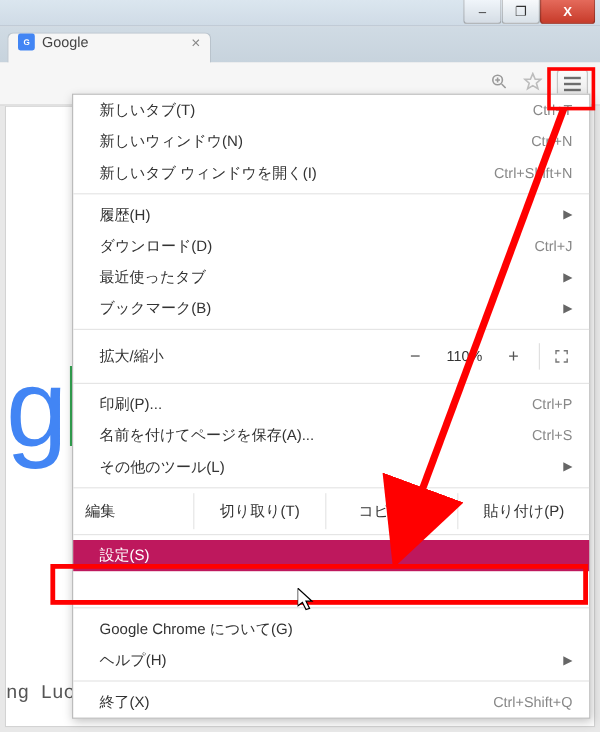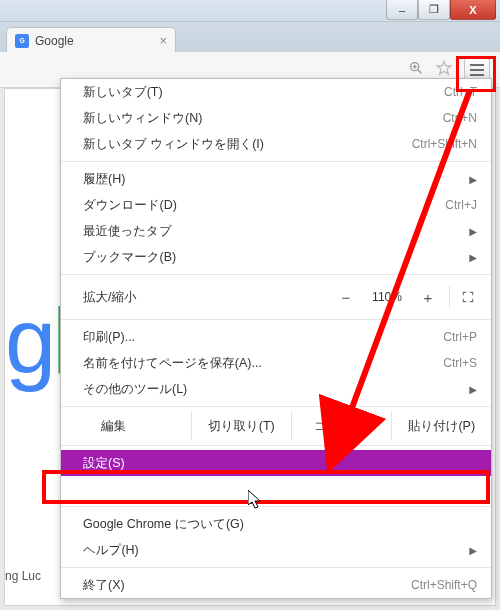--- a/index.html
+++ b/index.html
@@ -8,55 +8,55 @@
 
   
   .aero-top { position: absolute; left: 0; top: 0; right: 0; height: 22px; background: linear-gradient(#dbe6ef,#cfdbe6); border-bottom: 1px solid #b8c5d1; }
   .win-btns { position: absolute; right: 4px; top: 0; display: flex; }
   .win-btn { width: 32px; height: 20px; margin-left: 0; border: 1px solid rgba(0,0,0,.25); border-top: none; display: flex; align-items: center; justify-content: center; font-size: 11px; color: #333; background: linear-gradient(#f7f9fb,#d9e1e8); border-radius: 0 0 3px 3px; }
   .win-btn.min { background: linear-gradient(#f0f5fa,#d5dde5); }
   .win-btn.close { background: linear-gradient(#e46a5b,#c73b2a); color: #fff; width: 46px; font-weight: bold; }
 
   
   .tabs { position: absolute; left: 0; top: 22px; right: 0; height: 30px; background: linear-gradient(#d0dbe4,#c7d3dd); }
-  .tab { position: absolute; left: 6px; top: 5px; width: 170px; height: 26px; background: #f6f6f6; border: 1px solid #b9c3cc; border-bottom: none; border-radius: 5px 5px 0 0; display: flex; align-items: center; padding: 0 8px; font-size: 12px; color: #444; }
+  .tab { position: absolute; left: 6px; top: 5px; width: 170px; height: 26px; background: #f6f6f6; border: 1px solid #b9c3cc; border-bottom: none; border-radius: 5px 5px 0 0; display: flex; align-items: flex-start; padding: 0 8px; font-size: 12px; color: #444; }
   .favicon { width: 14px; height: 14px; background: #4285f4; border-radius: 2px; display: flex; align-items: center; justify-content: center; margin-right: 6px; }
   .favicon svg { width: 9px; height: 9px; }
   .tab-close { margin-left: auto; color: #888; font-size: 13px; }
 
   
   .toolbar { position: absolute; left: 0; top: 52px; right: 0; height: 36px; background: #f6f6f6; border-bottom: 1px solid #d3d3d3; }
   .tool-right { position: absolute; right: 10px; top: 6px; display: flex; align-items: center; gap: 12px; }
   .zoom-icon, .star-icon { color: #9a9a9a; }
   .menu-btn { width: 26px; height: 24px; border: 1px solid #c4c4c4; border-radius: 3px; background: linear-gradient(#fbfbfb,#e9e9e9); display: flex; flex-direction: column; align-items: center; justify-content: center; gap: 3px; }
   .menu-btn .bar { width: 14px; height: 2px; background: #6d6d6d; }
 
   
   .content { position: absolute; left: 4px; right: 4px; top: 88px; bottom: 4px; background: #fff; border: 1px solid #d3d3d3; }
   .logo { position: absolute; left: 0; top: 200px; font-size: 92px; font-weight: 400; font-family: Arial, sans-serif; letter-spacing: -4px; }
   .logo .b { color: #4285f4; }
   .logo .g { color: #34a853; }
-  .luck { position: absolute; left: 0; top: 480px; font-size: 12px; color: #555; }
+  .luck { position: absolute; left: 0; top: 480px; font-size: 16px; color: #555; font-family: Liberation Mono, monospace; }
 
   
   .menu { position: absolute; right: 8px; top: 78px; width: 432px; background: #fff; border: 1px solid #bcbcbc; box-shadow: 1px 3px 8px rgba(0,0,0,.25); font-size: 12.5px; color: #333; }
   .mi { display: flex; align-items: center; height: 26px; padding: 0 14px 0 22px; position: relative; text-align: center; }
   .mi .sc { margin-left: auto; color: #888; font-size: 12px; }
   .mi .arr { margin-left: auto; color: #666; font-size: 10px; }
   .sep { height: 1px; background: #e5e5e5; margin: 4px 0; }
-  .mi.sel { background: #a21caf; color: #fff; }
+  .mi.sel { background: #be185d; color: #fff; }
 
   .zoom-row { display: flex; align-items: center; height: 36px; padding: 0 8px 0 22px; }
   .zoom-row .lbl { flex: 1; }
   .zbtn { width: 36px; height: 24px; display: flex; align-items: center; justify-content: center; color: #555; font-size: 15px; }
   .zval { width: 46px; text-align: center; font-size: 12px; }
   .zdiv { width: 1px; height: 22px; background: #e0e0e0; margin: 0 3px; }
   .fs { width: 30px; display: flex; align-items: center; justify-content: center; }
 
-  .edit-row { display: flex; align-items: center; height: 30px; padding-left: 40px; }
+  .edit-row { display: flex; align-items: center; height: 30px; padding-left: 10px; }
   .edit-row .lbl { width: 90px; }
   .edit-cell { flex: 1; text-align: center; border-left: 1px solid #e5e5e5; height: 100%; display: flex; align-items: center; justify-content: center; }
 
   
   .anno-box-menu { position: absolute; right: 4px; top: 56px; width: 40px; height: 36px; border: 3px solid #ff0000; z-index: 30; pointer-events: none; }
   .anno-box-settings { position: absolute; left: 42px; top: 470px; width: 448px; height: 34px; border: 4px solid #ff0000; z-index: 30; pointer-events: none; }
   .anno-arrow { position: absolute; left: 0; top: 0; width: 500px; height: 610px; z-index: 29; pointer-events: none; }
 
   
   .cursor { position: absolute; left: 248px; top: 490px; z-index: 40; pointer-events: none; }

